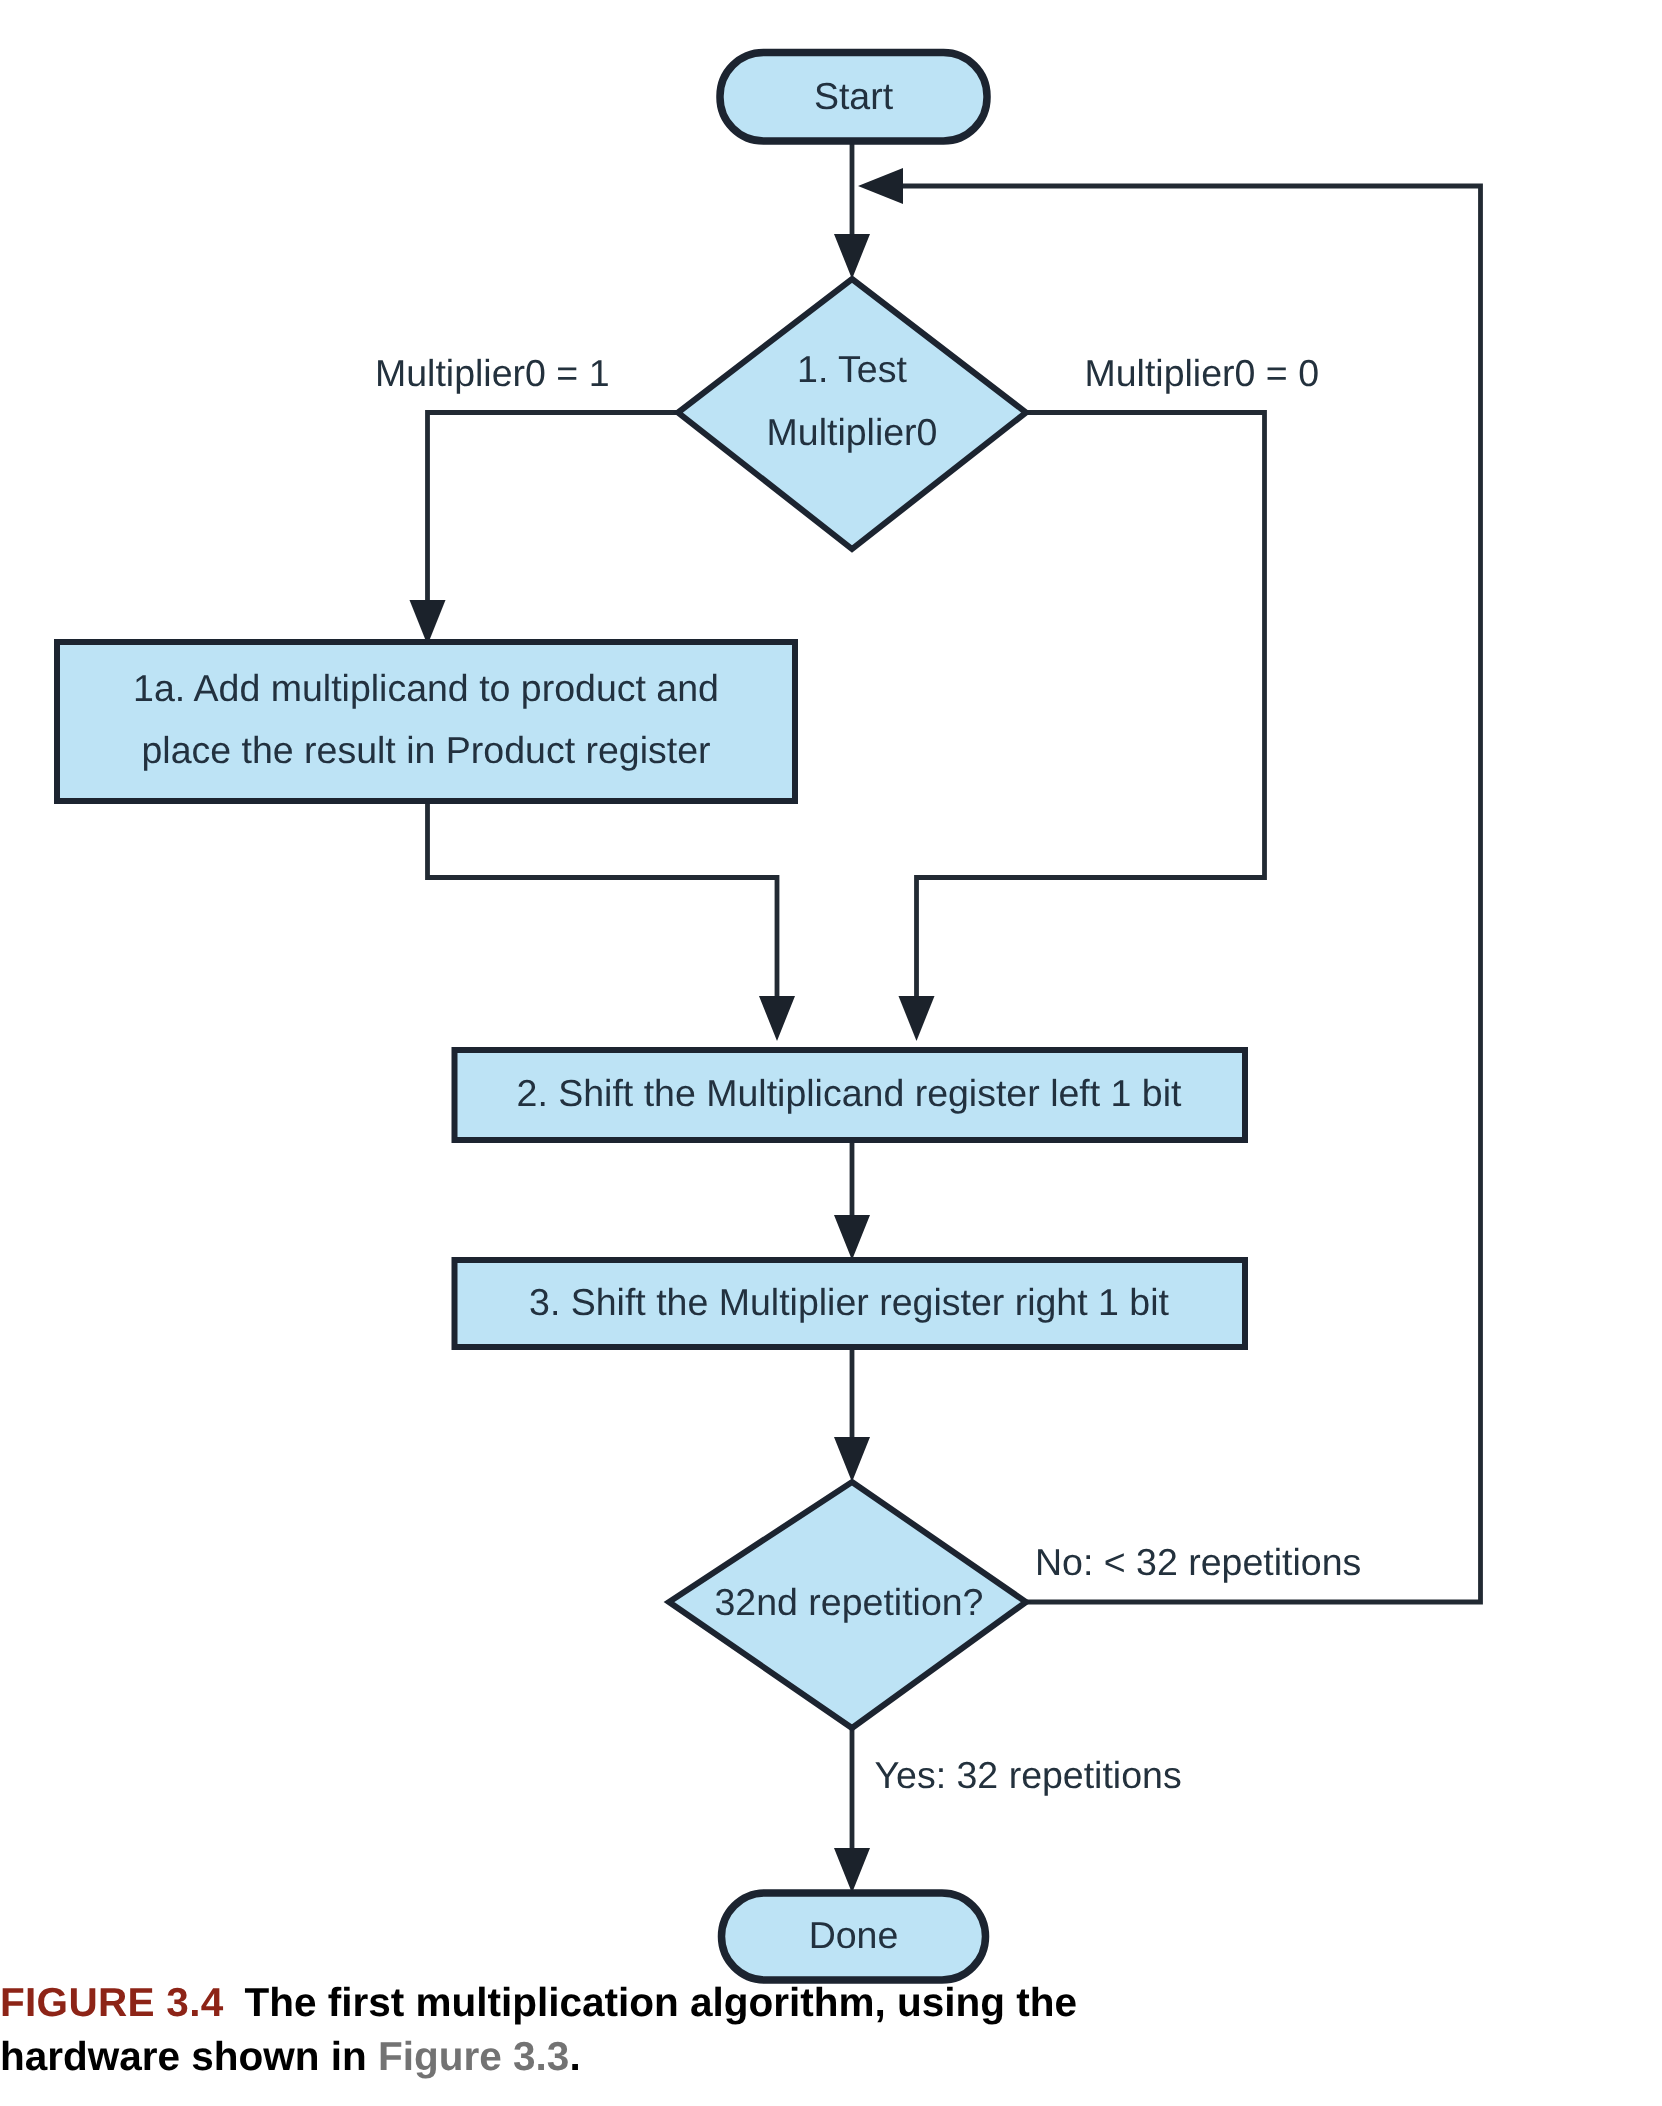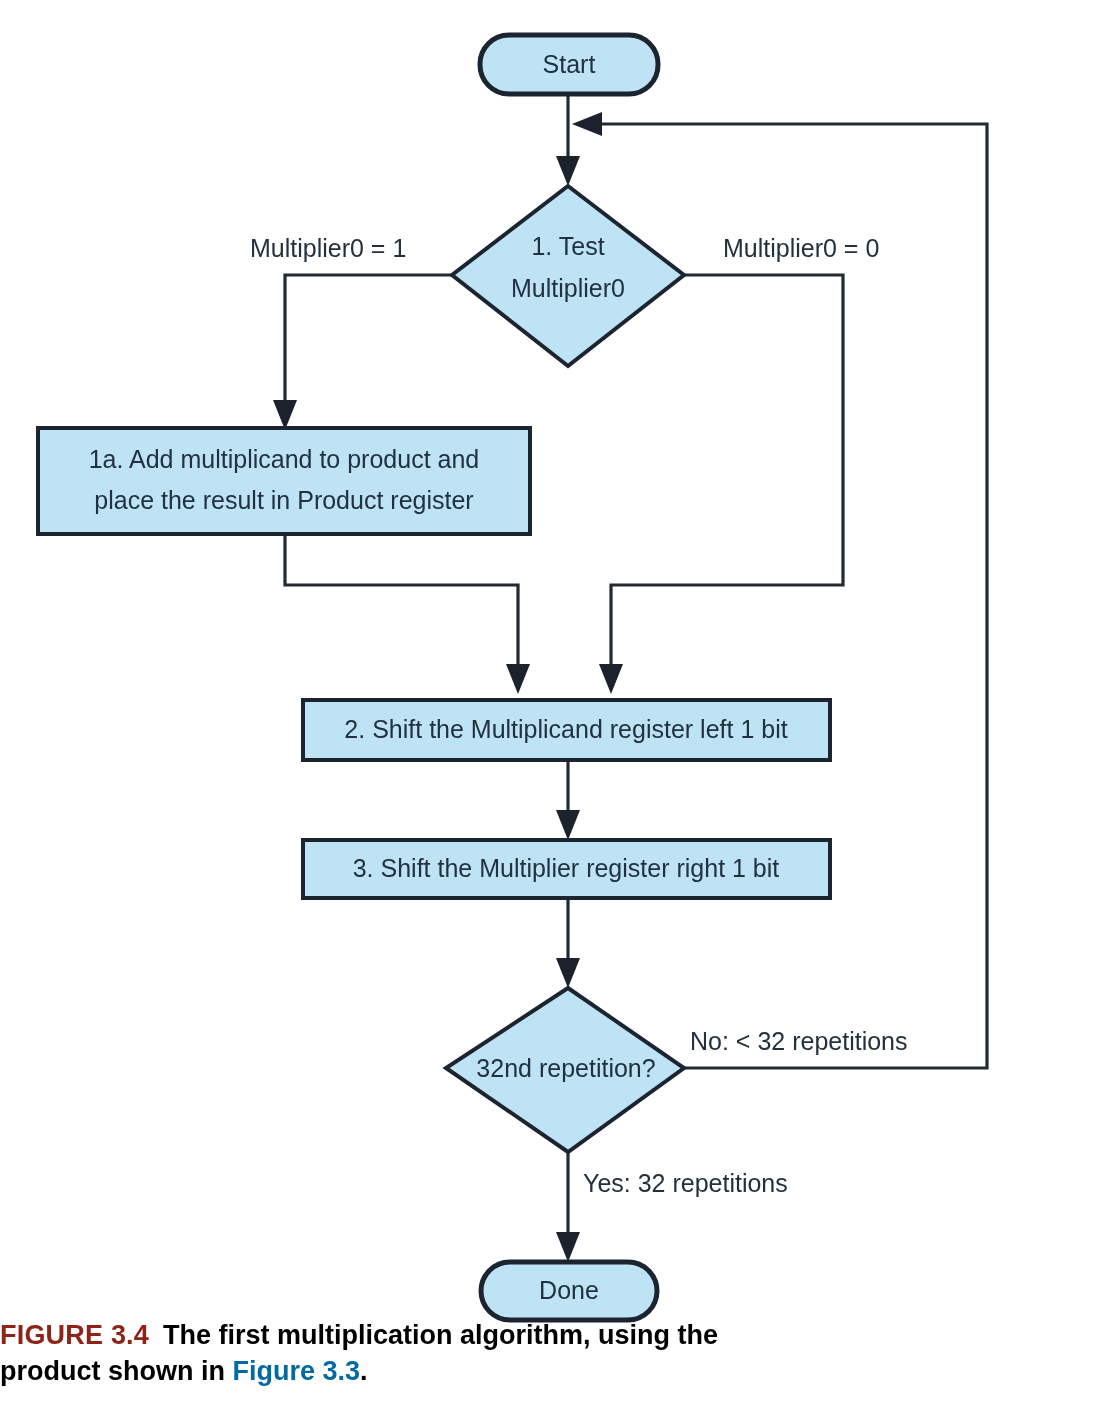--- a/index.html
+++ b/index.html
@@ -74,21 +74,21 @@
   }
   .caption-line {
     display: block;
   }
   .caption-figure-tag {
     color: #8d2417;
     margin-right: 14px;
     letter-spacing: 0.2px;
   }
   .caption-ref {
-    color: #0369a1;
+    color: #737373;
   }
 </style>
 </head>
 <body>
 
 <div id="figure-root">
 
   <svg id="flowchart" viewBox="0 0 1108 1404">
 
     <g>
@@ -176,17 +176,17 @@
       <text class="node-text" x="569" y="1292">Done</text>
     </g>
 
   </svg>
 
   <div class="caption">
     <span class="caption-line">
       <span class="caption-figure-tag">FIGURE 3.4</span><span>The first multiplication algorithm, using the</span>
     </span>
     <span class="caption-line">
-      <span>product shown in </span><span class="caption-ref">Figure 3.3</span><span>.</span>
+      <span>hardware shown in </span><span class="caption-ref">Figure 3.3</span><span>.</span>
     </span>
   </div>
 
 </div>
 
 </body></html>

